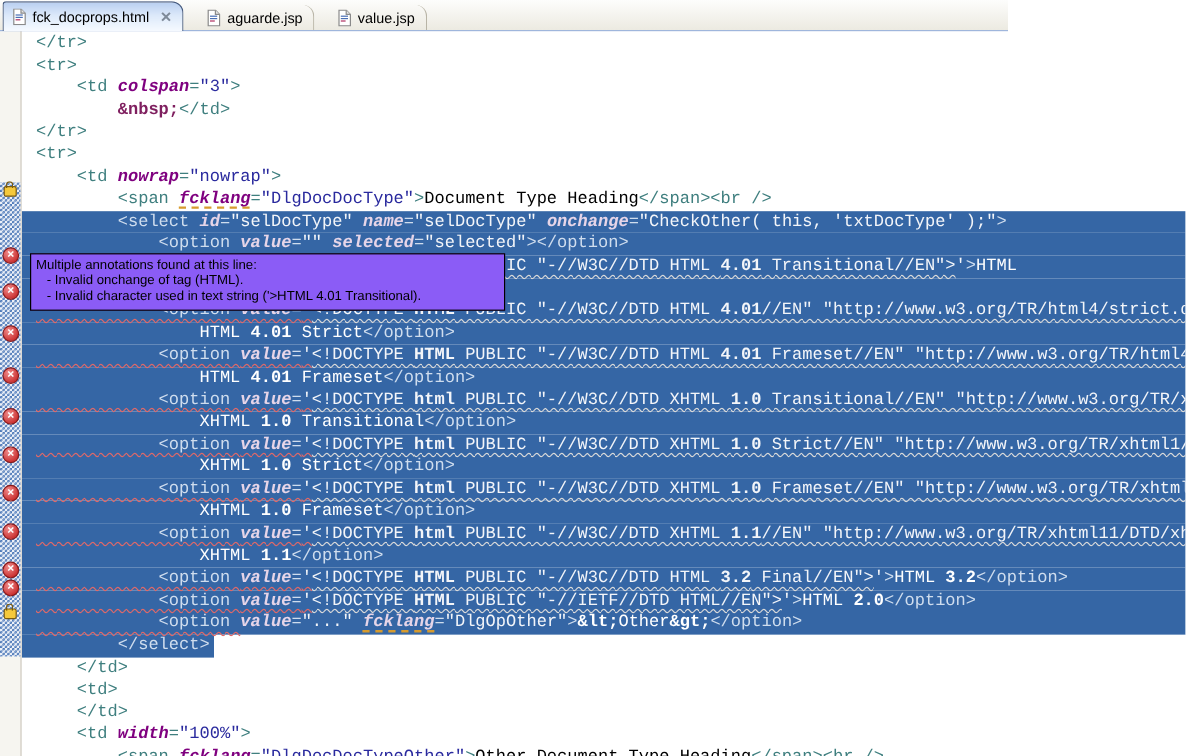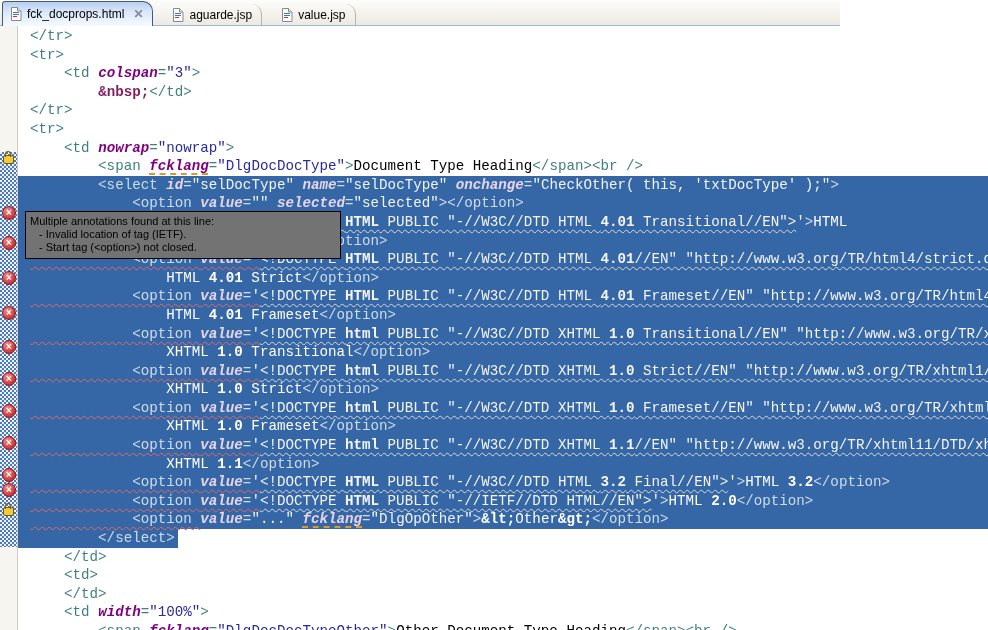--- a/index.html
+++ b/index.html
@@ -57,22 +57,22 @@
   .sel .a,.selpart .a{color:#E6D5E8;}
   .sel .v,.selpart .v{color:#F3F5F9;}
   .sel .x,.selpart .x{color:#FFFFFF;}
   .sel .e,.selpart .e{color:#FFFFFF;}
   
   .sq-red{text-decoration:underline wavy #E06868 1px;text-underline-offset:3px;text-decoration-skip-ink:none;}
   .sq-gray{text-decoration:underline wavy #D9D9D9 1px;text-underline-offset:3px;text-decoration-skip-ink:none;}
   .sq-dash{text-decoration:underline dashed #D79B2E 1.5px;text-underline-offset:3px;text-decoration-skip-ink:none;}
 
   
-  #tooltip{position:absolute;left:25px;top:211px;width:316px;box-sizing:border-box;
-      background:#737373;border:1px solid #000;padding:3px 4px 4px 4px;z-index:10;
+  #tooltip{position:absolute;left:25px;top:211px;width:396px;box-sizing:border-box;
+      background:#8b5cf6;border:1px solid #000;padding:3px 4px 4px 4px;z-index:10;
       font:11px/13px "Liberation Sans",sans-serif;color:#000;}
   .tt-item{padding-left:9px;}
 </style>
 </head>
 <body>
 
 <div id="tabbar"><div class="tab active">
       <span class="icon">
   <svg width="12" height="14" viewBox="0 0 12 14">
     <path d="M1.5 .5 h6 l3.5 3.5 v9.5 h-9.5 z" fill="#FFFFFF" stroke="#8A8A8A"></path>
@@ -122,15 +122,15 @@
       <div class="icon-error" style="top: 410px;">×</div>
       <div class="icon-error" style="top: 442px;">×</div>
       <div class="icon-error" style="top: 457px;">×</div>
       <div class="icon-lock" style="top: 481px;"></div>
     </div>
   <div id="code"><div class="line"><span class="t">&lt;/tr&gt;</span></div><div class="line"><span class="t">&lt;tr&gt;</span></div><div class="line"><span class="t">    &lt;td </span><span class="a">colspan</span><span class="t">=</span><span class="v">"3"</span><span class="t">&gt;</span></div><div class="line"><span class="x">        </span><span class="e">&amp;nbsp;</span><span class="t">&lt;/td&gt;</span></div><div class="line"><span class="t">&lt;/tr&gt;</span></div><div class="line"><span class="t">&lt;tr&gt;</span></div><div class="line"><span class="t">    &lt;td </span><span class="a">nowrap</span><span class="t">=</span><span class="v">"nowrap"</span><span class="t">&gt;</span></div><div class="line"><span class="t">        &lt;span </span><span class="a sq-dash">fcklang</span><span class="t">=</span><span class="v">"DlgDocDocType"</span><span class="t">&gt;</span><span class="x">Document Type Heading</span><span class="t">&lt;/span&gt;&lt;br /&gt;</span></div><div class="line sel"><span class="t">        &lt;select </span><span class="a">id</span><span class="t">=</span><span class="v">"selDocType"</span><span class="x"> </span><span class="a">name</span><span class="t">=</span><span class="v">"selDocType"</span><span class="x"> </span><span class="a">onchange</span><span class="t">=</span><span class="v">"CheckOther( this, 'txtDocType' );"</span><span class="t">&gt;</span></div><div class="line sel"><span class="t">            &lt;option </span><span class="a">value</span><span class="t">=</span><span class="v">""</span><span class="x"> </span><span class="a">selected</span><span class="t">=</span><span class="v">"selected"</span><span class="t">&gt;&lt;/option&gt;</span></div><div class="line sel"><span class="t sq-red">            &lt;option </span><span class="a sq-red">value</span><span class="t sq-red">=</span><span class="v sq-red">'</span><span class="v sq-gray">&lt;!DOCTYPE </span><span class="v sq-gray b">HTML</span><span class="v sq-gray"> PUBLIC "-//W3C//DTD HTML </span><span class="v sq-gray b">4.01</span><span class="v sq-gray"> Transitional//EN"&gt;</span><span class="v">'</span><span class="t">&gt;</span><span class="x">HTML</span></div><div class="line sel"><span class="x">                </span><span class="x b">4.01</span><span class="x"> Transitional</span><span class="t">&lt;/option&gt;</span></div><div class="line sel"><span class="t sq-red">            &lt;option </span><span class="a sq-red">value</span><span class="t sq-red">=</span><span class="v sq-red">'</span><span class="v sq-gray">&lt;!DOCTYPE </span><span class="v sq-gray b">HTML</span><span class="v sq-gray"> PUBLIC "-//W3C//DTD HTML </span><span class="v sq-gray b">4.01</span><span class="v sq-gray">//EN" "http://www.w3.org/TR/html4/strict.dtd"&gt;</span></div><div class="line sel"><span class="x">                HTML </span><span class="x b">4.01</span><span class="x"> Strict</span><span class="t">&lt;/option&gt;</span></div><div class="line sel"><span class="t sq-red">            &lt;option </span><span class="a sq-red">value</span><span class="t sq-red">=</span><span class="v sq-red">'</span><span class="v sq-gray">&lt;!DOCTYPE </span><span class="v sq-gray b">HTML</span><span class="v sq-gray"> PUBLIC "-//W3C//DTD HTML </span><span class="v sq-gray b">4.01</span><span class="v sq-gray"> Frameset//EN" "http://www.w3.org/TR/html4/frameset.dtd"&gt;</span></div><div class="line sel"><span class="x">                HTML </span><span class="x b">4.01</span><span class="x"> Frameset</span><span class="t">&lt;/option&gt;</span></div><div class="line sel"><span class="t sq-red">            &lt;option </span><span class="a sq-red">value</span><span class="t sq-red">=</span><span class="v sq-red">'</span><span class="v sq-gray">&lt;!DOCTYPE </span><span class="v sq-gray b">html</span><span class="v sq-gray"> PUBLIC "-//W3C//DTD XHTML </span><span class="v sq-gray b">1.0</span><span class="v sq-gray"> Transitional//EN" "http://www.w3.org/TR/xhtml1/DTD/xhtml1-transitional.dtd"&gt;</span></div><div class="line sel"><span class="x">                XHTML </span><span class="x b">1.0</span><span class="x"> Transitional</span><span class="t">&lt;/option&gt;</span></div><div class="line sel"><span class="t sq-red">            &lt;option </span><span class="a sq-red">value</span><span class="t sq-red">=</span><span class="v sq-red">'</span><span class="v sq-gray">&lt;!DOCTYPE </span><span class="v sq-gray b">html</span><span class="v sq-gray"> PUBLIC "-//W3C//DTD XHTML </span><span class="v sq-gray b">1.0</span><span class="v sq-gray"> Strict//EN" "http://www.w3.org/TR/xhtml1/DTD/xhtml1-strict.dtd"&gt;</span></div><div class="line sel"><span class="x">                XHTML </span><span class="x b">1.0</span><span class="x"> Strict</span><span class="t">&lt;/option&gt;</span></div><div class="line sel"><span class="t sq-red">            &lt;option </span><span class="a sq-red">value</span><span class="t sq-red">=</span><span class="v sq-red">'</span><span class="v sq-gray">&lt;!DOCTYPE </span><span class="v sq-gray b">html</span><span class="v sq-gray"> PUBLIC "-//W3C//DTD XHTML </span><span class="v sq-gray b">1.0</span><span class="v sq-gray"> Frameset//EN" "http://www.w3.org/TR/xhtml1/DTD/xhtml1-frameset.dtd"&gt;</span></div><div class="line sel"><span class="x">                XHTML </span><span class="x b">1.0</span><span class="x"> Frameset</span><span class="t">&lt;/option&gt;</span></div><div class="line sel"><span class="t sq-red">            &lt;option </span><span class="a sq-red">value</span><span class="t sq-red">=</span><span class="v sq-red">'</span><span class="v sq-gray">&lt;!DOCTYPE </span><span class="v sq-gray b">html</span><span class="v sq-gray"> PUBLIC "-//W3C//DTD XHTML </span><span class="v sq-gray b">1.1</span><span class="v sq-gray">//EN" "http://www.w3.org/TR/xhtml11/DTD/xhtml11.dtd"&gt;</span></div><div class="line sel"><span class="x">                XHTML </span><span class="x b">1.1</span><span class="t">&lt;/option&gt;</span></div><div class="line sel"><span class="t sq-red">            &lt;option </span><span class="a sq-red">value</span><span class="t sq-red">=</span><span class="v sq-red">'</span><span class="v sq-gray">&lt;!DOCTYPE </span><span class="v sq-gray b">HTML</span><span class="v sq-gray"> PUBLIC "-//W3C//DTD HTML </span><span class="v sq-gray b">3.2</span><span class="v sq-gray"> Final//EN"&gt;</span><span class="v">'</span><span class="t">&gt;</span><span class="x">HTML </span><span class="x b">3.2</span><span class="t">&lt;/option&gt;</span></div><div class="line sel"><span class="t sq-red">            &lt;option </span><span class="a sq-red">value</span><span class="t sq-red">=</span><span class="v sq-red">'</span><span class="v sq-gray">&lt;!DOCTYPE </span><span class="v sq-gray b">HTML</span><span class="v sq-gray"> PUBLIC "-//IETF//DTD HTML//EN"&gt;</span><span class="v">'</span><span class="t">&gt;</span><span class="x">HTML </span><span class="x b">2.0</span><span class="t">&lt;/option&gt;</span></div><div class="line sel"><span class="t sq-red">            &lt;option </span><span class="a">value</span><span class="t">=</span><span class="v">"..."</span><span class="x"> </span><span class="a sq-dash">fcklang</span><span class="t">=</span><span class="v">"DlgOpOther"</span><span class="t">&gt;</span><span class="e">&amp;lt;</span><span class="x">Other</span><span class="e">&amp;gt;</span><span class="t">&lt;/option&gt;</span></div><div class="line selpart"><span class="t">        &lt;/select&gt;</span></div><div class="line"><span class="t">    &lt;/td&gt;</span></div><div class="line"><span class="t">    &lt;td&gt;</span></div><div class="line"><span class="t">    &lt;/td&gt;</span></div><div class="line"><span class="t">    &lt;td </span><span class="a">width</span><span class="t">=</span><span class="v">"100%"</span><span class="t">&gt;</span></div><div class="line"><span class="t">        &lt;span </span><span class="a sq-dash">fcklang</span><span class="t">=</span><span class="v">"DlgDocDocTypeOther"</span><span class="t">&gt;</span><span class="x">Other Document Type Heading</span><span class="t">&lt;/span&gt;&lt;br /&gt;</span></div></div>
 </div>
 
 <div id="tooltip">
     <div class="tt-head">Multiple annotations found at this line:</div>
-    <div class="tt-item">- Invalid location of tag (IETF).</div>
-    <div class="tt-item">- Start tag (&lt;option&gt;) not closed.</div>
+    <div class="tt-item">- Invalid onchange of tag (HTML).</div>
+    <div class="tt-item">- Invalid character used in text string ('&gt;HTML 4.01 Transitional).</div>
   </div>
 
 </body></html>

